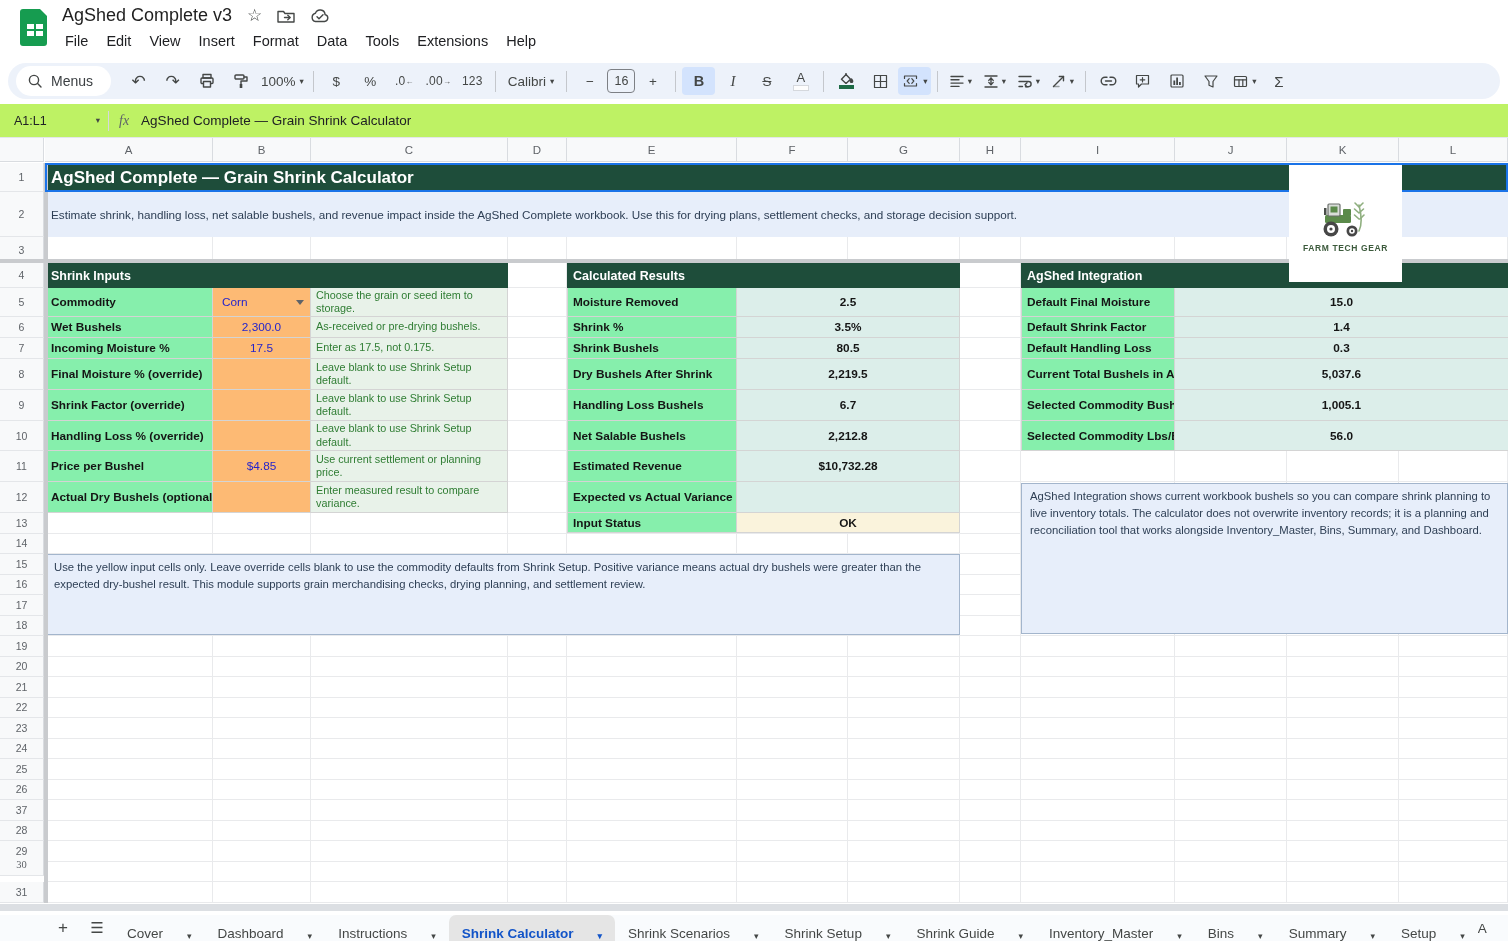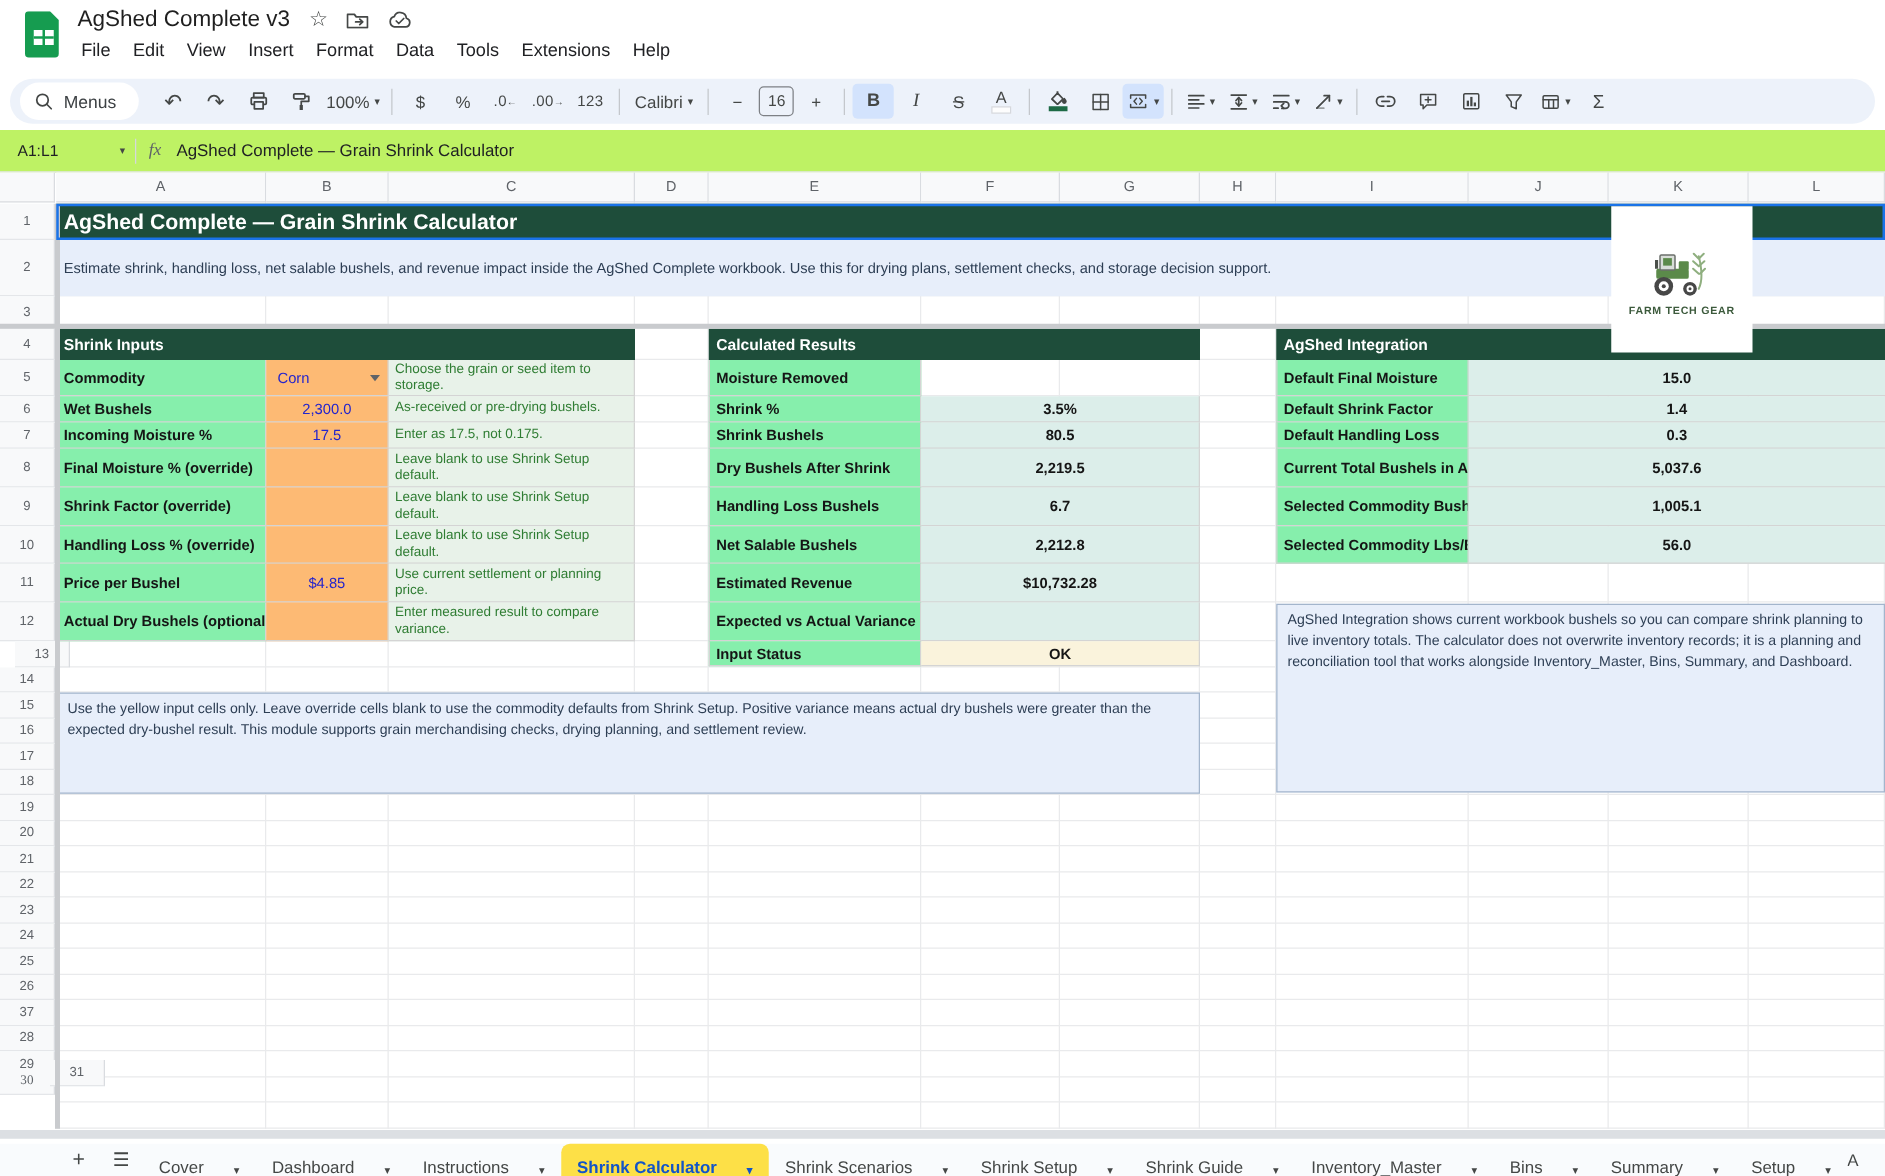--- a/index.html
+++ b/index.html
@@ -85,21 +85,21 @@
 
   .logo-card{position:absolute;left:1289px;top:165px;width:113px;height:117px;background:#fff;z-index:7;display:flex;flex-direction:column;align-items:center;justify-content:center;}
   .logo-text{font-size:8.5px;font-weight:bold;color:#3c5a3c;letter-spacing:0.6px;margin-top:2px;}
 
   
   .hscroll-strip{position:absolute;left:0;top:904px;width:100%;height:7px;background:#dcdfe3;z-index:3;}
   .tabbar{position:absolute;left:0;top:915px;width:100%;height:26px;background:#f9fbfd;display:flex;align-items:center;padding-left:46px;box-sizing:border-box;z-index:3;}
   .tab-tool{width:34px;display:flex;align-items:center;justify-content:center;color:#444746;font-size:17px;flex:none;}
   .tab{display:flex;align-items:flex-end;gap:24px;padding:0 13px;height:26px;font-size:13.5px;font-weight:500;color:#444746;white-space:nowrap;flex:none;}
   .tab .caret{margin-left:0;font-size:9px;}
-  .tab.active{background:#fde047;color:#1254c8;font-weight:bold;border-radius:7px 7px 0 0;}
+  .tab.active{background:#e5e5e5;color:#1254c8;font-weight:bold;border-radius:7px 7px 0 0;}
   .tab.active .caret{color:#1254c8;}
   .tab-overflow{width:10px;overflow:hidden;font-size:13.5px;color:#444746;font-weight:500;flex:none;}
 
   svg.ln{stroke:#444746;fill:none;stroke-width:1.4;stroke-linecap:round;stroke-linejoin:round;display:block;}
 </style>
 </head>
 <body>
 
 <div class="screen">
 
@@ -377,39 +377,39 @@
       <div class="row-header" style="top: 237px; height: 26px;">3</div>
       <div class="row-header" style="top: 263px; height: 25px;">4</div>
       <div class="row-header" style="top: 288px; height: 29px;">5</div>
       <div class="row-header" style="top: 317px; height: 21px;">6</div>
       <div class="row-header" style="top: 338px; height: 21px;">7</div>
       <div class="row-header" style="top: 359px; height: 31px;">8</div>
       <div class="row-header" style="top: 390px; height: 31px;">9</div>
       <div class="row-header" style="top: 421px; height: 30px;">10</div>
       <div class="row-header" style="top: 451px; height: 31px;">11</div>
       <div class="row-header" style="top: 482px; height: 31px;">12</div>
-      <div class="row-header" style="top: 513px; height: 20.5px; margin-left: 12px;">13</div>
+      <div class="row-header" style="top: 513px; height: 20.5px;">13</div>
       <div class="row-header" style="top: 533.5px; height: 20.5px;">14</div>
       <div class="row-header" style="top: 554px; height: 20.5px;">15</div>
       <div class="row-header" style="top: 574.5px; height: 20.5px;">16</div>
       <div class="row-header" style="top: 595px; height: 20.5px;">17</div>
       <div class="row-header" style="top: 615.5px; height: 20.5px;">18</div>
       <div class="row-header" style="top: 636px; height: 20.5px;">19</div>
       <div class="row-header" style="top: 656.5px; height: 20.5px;">20</div>
       <div class="row-header" style="top: 677px; height: 20.5px;">21</div>
       <div class="row-header" style="top: 697.5px; height: 20.5px;">22</div>
       <div class="row-header" style="top: 718px; height: 20.5px;">23</div>
       <div class="row-header" style="top: 738.5px; height: 20.5px;">24</div>
       <div class="row-header" style="top: 759px; height: 20.5px;">25</div>
       <div class="row-header" style="top: 779.5px; height: 20.5px;">26</div>
       <div class="row-header" style="top: 800px; height: 20.5px;">37</div>
       <div class="row-header" style="top: 820.5px; height: 20.5px;">28</div>
       <div class="row-header" style="top: 841px; height: 20.5px;">29</div>
       <div class="row-header" style="top: 855px; height: 20.5px; font-family: Liberation Serif, serif;">30</div>
-      <div class="row-header" style="top: 848px; height: 20.5px; margin-left: 40px;">31</div>
+      <div class="row-header" style="top: 882px; height: 20.5px;">31</div>
     </div>
 
   <div class="band-title">AgShed Complete — Grain Shrink Calculator</div>
   <div class="band-sub">Estimate shrink, handling loss, net salable bushels, and revenue impact inside the AgShed Complete workbook. Use this for drying plans, settlement checks, and storage decision support.</div>
 
   <div class="th th-inputs">Shrink Inputs</div>
   <div class="th th-results">Calculated Results</div>
   <div class="th th-integration">AgShed Integration</div>
 
   <div class="cell lbl cA r5">Commodity</div>
@@ -441,20 +441,21 @@
 
   <div class="cell lbl cA r11">Price per Bushel</div>
   <div class="cell inp cB r11">$4.85</div>
   <div class="cell note cC r11">Use current settlement or planning price.</div>
 
   <div class="cell lbl cA r12">Actual Dry Bushels (optional)</div>
   <div class="cell inp cB r12"></div>
   <div class="cell note cC r12">Enter measured result to compare variance.</div>
 
   <div class="cell lbl cE r5">Moisture Removed</div>
+  <div class="cell res cFG r5">2.5</div>
   <div class="cell lbl cE r6">Shrink %</div>
   <div class="cell res cFG r6">3.5%</div>
   <div class="cell lbl cE r7">Shrink Bushels</div>
   <div class="cell res cFG r7">80.5</div>
   <div class="cell lbl cE r8">Dry Bushels After Shrink</div>
   <div class="cell res cFG r8">2,219.5</div>
   <div class="cell lbl cE r9">Handling Loss Bushels</div>
   <div class="cell res cFG r9">6.7</div>
   <div class="cell lbl cE r10">Net Salable Bushels</div>
   <div class="cell res cFG r10">2,212.8</div>

